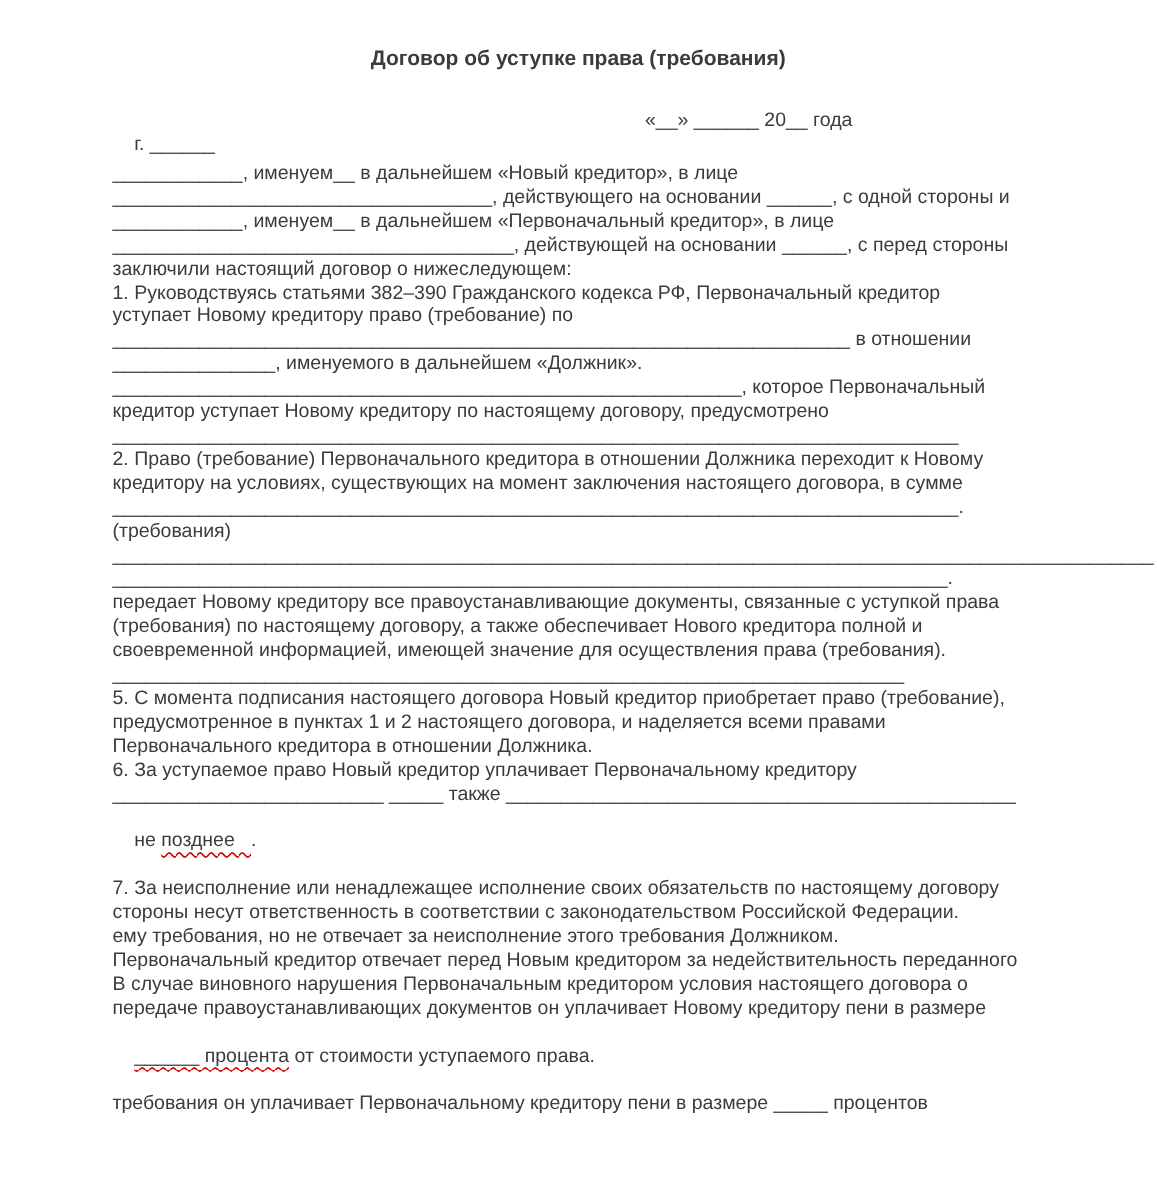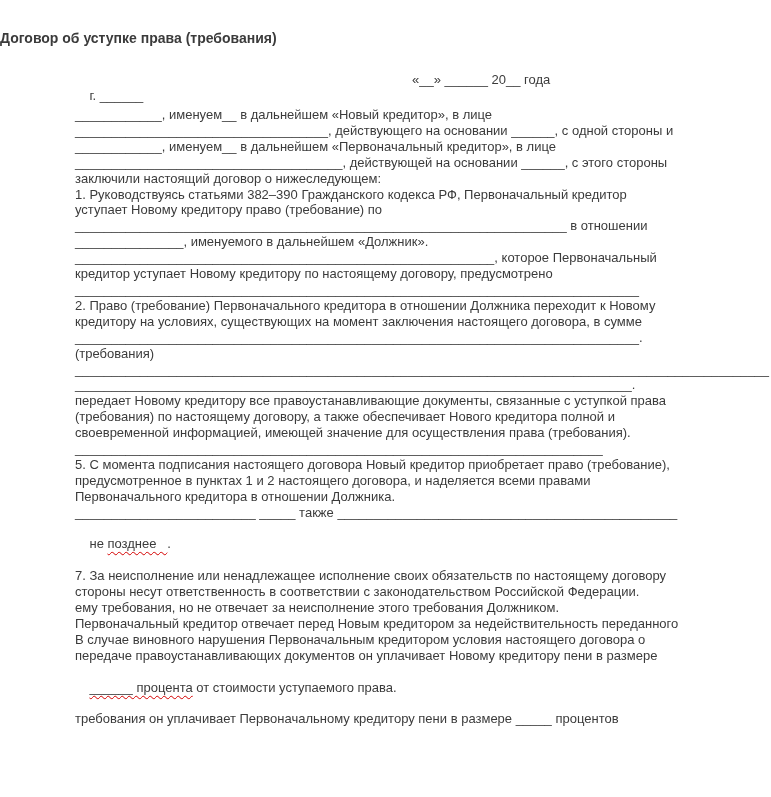--- a/index.html
+++ b/index.html
@@ -14,36 +14,36 @@
     color: #3b3b3b;
   }
   .page {
     box-sizing: border-box;
     width: 771px;
     padding: 30px 30px 0 75px;
   }
   .doc-title {
     width: 771px;
     margin-left: -75px;
-    text-align: left;
+    text-align: center;
     font-weight: bold;
     font-size: 14px;
     line-height: 16px;
     margin-bottom: 26px;
     white-space: pre;
   }
   .place-date {
     position: relative;
     height: 16px;
     margin-bottom: 19px;
     white-space: pre;
   }
   .date-right {
     position: absolute;
-    left: 337px;
+    left: 355px;
     top: 0;
   }
   .line { white-space: pre; }
   .wavy {
     text-decoration-line: underline;
     text-decoration-style: wavy;
     text-decoration-color: #d40000;
     text-decoration-thickness: 1px;
     text-underline-offset: 3px;
   }
@@ -56,21 +56,21 @@
   <div class="doc-title">Договор об уступке права (требования)</div>
 
   <div class="place-date">
     <span>г. ______</span>
     <span class="date-right">«__» ______ 20__ года</span>
   </div>
 
   <div class="line">____________, именуем__ в дальнейшем «Новый кредитор», в лице</div>
   <div class="line">___________________________________, действующего на основании ______, с одной стороны и</div>
   <div class="line">____________, именуем__ в дальнейшем «Первоначальный кредитор», в лице</div>
-  <div class="line">_____________________________________, действующей на основании ______, с этого стороны</div>
+  <div class="line">_____________________________________, действующей на основании ______, с перед стороны</div>
   <div class="line">заключили настоящий договор о нижеследующем:</div>
   <div class="line">1. Руководствуясь статьями 382–390 Гражданского кодекса РФ, Первоначальный кредитор</div>
   <div class="line">уступает Новому кредитору право (требование) по</div>
   <div class="line">____________________________________________________________________ в отношении</div>
   <div class="line">_______________, именуемого в дальнейшем «Должник».</div>
   <div class="line">__________________________________________________________, которое Первоначальный</div>
   <div class="line">кредитор уступает Новому кредитору по настоящему договору, предусмотрено</div>
   <div class="line">______________________________________________________________________________</div>
   <div class="line">2. Право (требование) Первоначального кредитора в отношении Должника переходит к Новому</div>
   <div class="line">кредитору на условиях, существующих на момент заключения настоящего договора, в сумме</div>
@@ -78,20 +78,21 @@
   <div class="line">(требования)</div>
   <div class="line">________________________________________________________________________________________________</div>
   <div class="line">_____________________________________________________________________________.</div>
   <div class="line">передает Новому кредитору все правоустанавливающие документы, связанные с уступкой права</div>
   <div class="line">(требования) по настоящему договору, а также обеспечивает Нового кредитора полной и</div>
   <div class="line">своевременной информацией, имеющей значение для осуществления права (требования).</div>
   <div class="line">_________________________________________________________________________</div>
   <div class="line">5. С момента подписания настоящего договора Новый кредитор приобретает право (требование),</div>
   <div class="line">предусмотренное в пунктах 1 и 2 настоящего договора, и наделяется всеми правами</div>
   <div class="line">Первоначального кредитора в отношении Должника.</div>
+  <div class="line">6. За уступаемое право Новый кредитор уплачивает Первоначальному кредитору</div>
   <div class="line">_________________________ _____ также _______________________________________________</div>
 
   <div class="line">
     <span>не </span><span class="wavy">позднее&nbsp;&nbsp;&nbsp;</span><span>.</span>
   </div>
 
   <div class="line">7. За неисполнение или ненадлежащее исполнение своих обязательств по настоящему договору</div>
   <div class="line">стороны несут ответственность в соответствии с законодательством Российской Федерации.</div>
   <div class="line">ему требования, но не отвечает за неисполнение этого требования Должником.</div>
   <div class="line">Первоначальный кредитор отвечает перед Новым кредитором за недействительность переданного</div>

